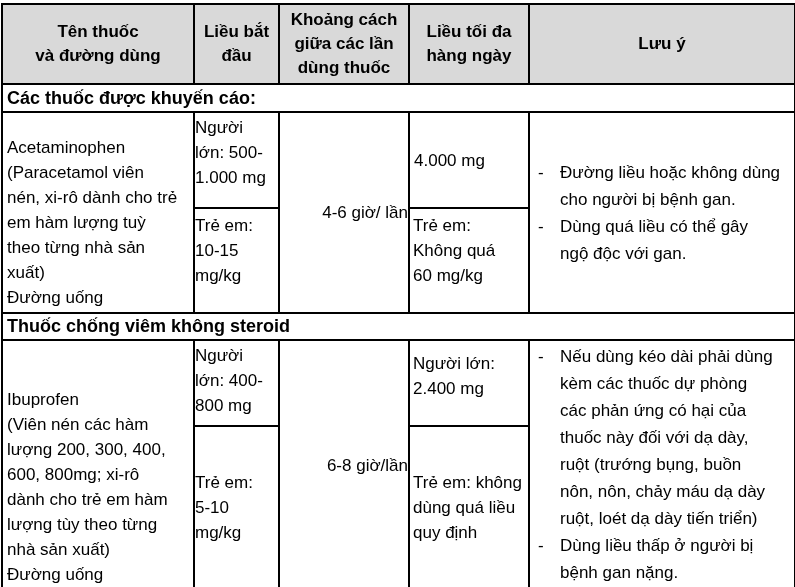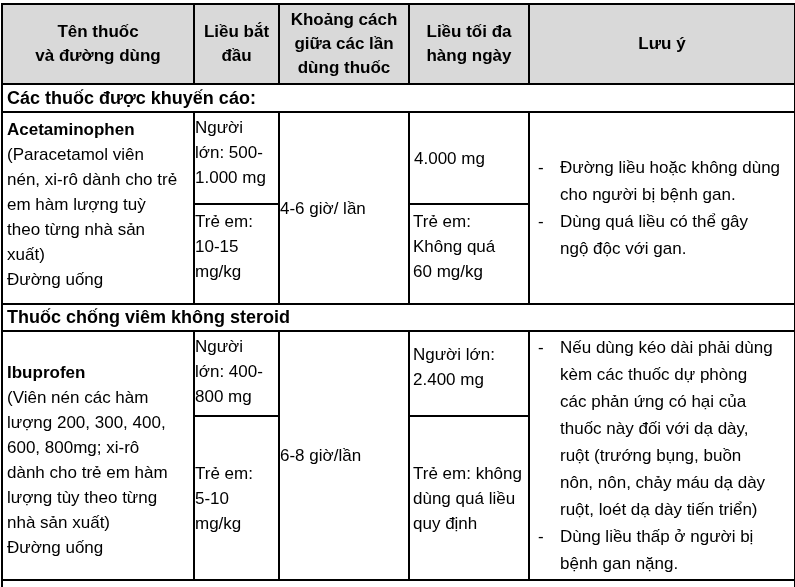--- a/index.html
+++ b/index.html
@@ -40,28 +40,28 @@
     font-weight: bold;
     font-size: 18px;
     vertical-align: middle;
     padding: 2px 0 2px 4px;
     white-space: nowrap;
     border-radius: 7px;
   }
   
   td.drugcol { padding: 4px 2px 2px 4px; line-height: 25px; }
   td.drugcol.ibu { padding-top: 28px; }
-  .drug-name { font-weight: bold; }
+  .drug-name { font-weight: normal; margin-top: 18px; }
   .drug-desc, .drug-route { white-space: pre-line; }
   
   td.startdose { padding: 2px 1px 2px 0; line-height: 25px; white-space: pre-line; }
   td.startdose.mid { vertical-align: middle; }
   
   td.interval {
-    text-align: left;
+    text-align: right;
     vertical-align: middle;
     white-space: pre-line;
     line-height: 25px;
   }
   
   td.maxdose { padding: 2px 1px 2px 3px; line-height: 25px; white-space: pre-line; }
   td.maxdose.center { text-align: left; vertical-align: middle; padding: 4px; }
   td.maxdose.mid { vertical-align: middle; border-radius: 30px; }
   
   td.notes { padding: 2px 2px 2px 2px; line-height: 27px; }

